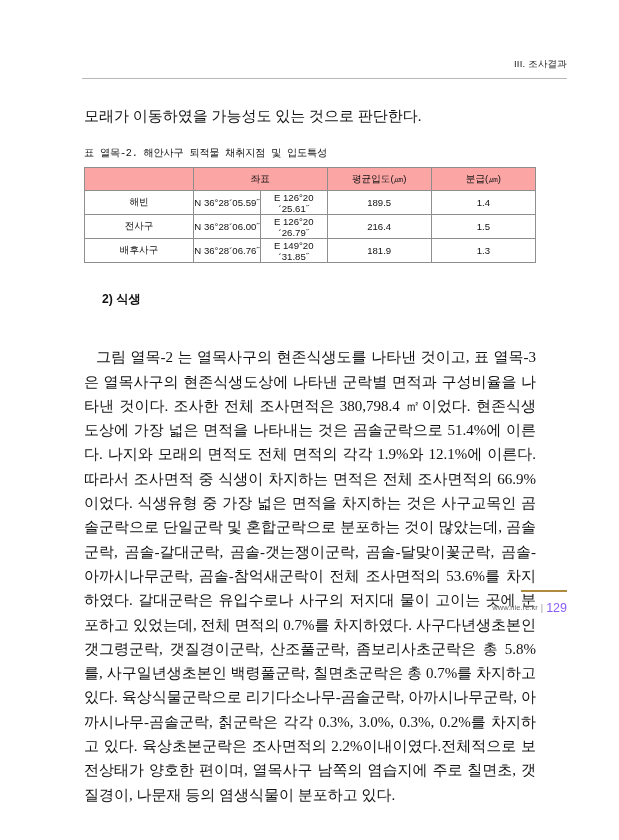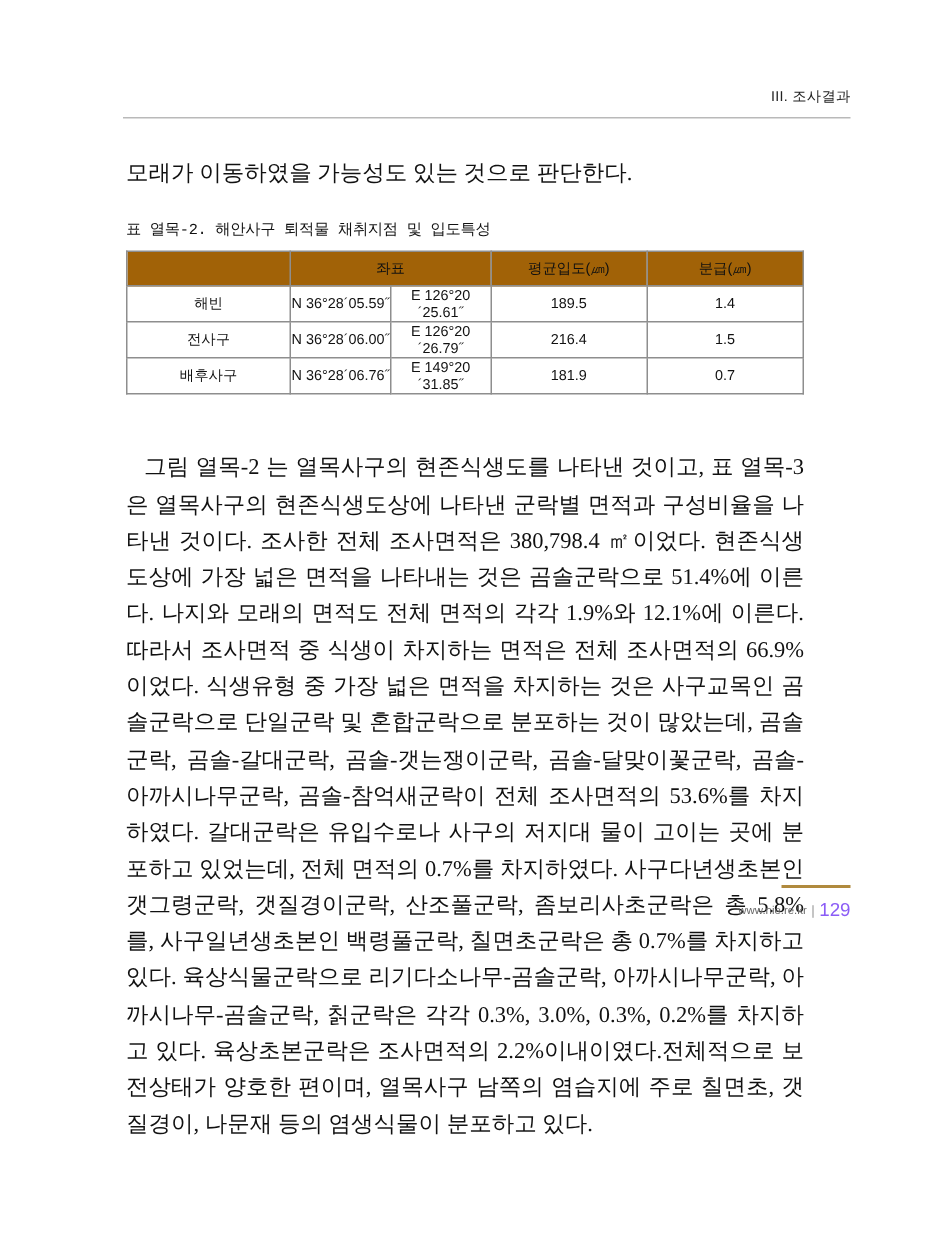--- a/index.html
+++ b/index.html
@@ -82,21 +82,21 @@
   table.data-table td {
     border: 1px solid #8e8e8e;
     text-align: center;
     vertical-align: middle;
     padding: 0;
     height: 23px;
     color: #111;
     font-weight: normal;
   }
   table.data-table thead th {
-    background: #a16207;
+    background: #fca5a5;
     font-weight: normal;
     height: 22px;
   }
   table.data-table thead tr.top th {
     border-bottom: 1px solid #8e8e8e;
   }
   .col-label { width: 88px; }
   .col-coord { width: 108px; }
   .col-val   { width: 84px; }
   .blank-cell {
@@ -202,25 +202,26 @@
           <td>N 36°28´06.00˝</td>
           <td>E 126°20´26.79˝</td>
           <td>216.4</td>
           <td>1.5</td>
         </tr>
         <tr>
           <td>배후사구</td>
           <td>N 36°28´06.76˝</td>
           <td>E 149°20´31.85˝</td>
           <td>181.9</td>
-          <td>0.7</td>
+          <td>1.3</td>
         </tr>
       </tbody>
     </table>
 
+    <div class="h-section">2) 식생</div>
 
     <div class="body-block">
       <p class="para">그림 열목-2 는 열목사구의 현존식생도를 나타낸 것이고, 표 열목-3 은 열목사구의 현존식생도상에 나타낸 군락별 면적과 구성비율을 나타낸 것이다. 조사한 전체 조사면적은 380,798.4 ㎡이었다. 현존식생도상에 가장 넓은 면적을 나타내는 것은 곰솔군락으로 51.4%에 이른다. 나지와 모래의 면적도 전체 면적의 각각 1.9%와 12.1%에 이른다. 따라서 조사면적 중 식생이 차지하는 면적은 전체 조사면적의 66.9%이었다. 식생유형 중 가장 넓은 면적을 차지하는 것은 사구교목인 곰솔군락으로 단일군락 및 혼합군락으로 분포하는 것이 많았는데, 곰솔군락, 곰솔-갈대군락, 곰솔-갯는쟁이군락, 곰솔-달맞이꽃군락, 곰솔-아까시나무군락, 곰솔-참억새군락이 전체 조사면적의 53.6%를 차지하였다. 갈대군락은 유입수로나 사구의 저지대 물이 고이는 곳에 분포하고 있었는데, 전체 면적의 0.7%를 차지하였다. 사구다년생초본인 갯그령군락, 갯질경이군락, 산조풀군락, 좀보리사초군락은 총 5.8%를, 사구일년생초본인 백령풀군락, 칠면초군락은 총 0.7%를 차지하고 있다. 육상식물군락으로 리기다소나무-곰솔군락, 아까시나무군락, 아까시나무-곰솔군락, 칡군락은 각각 0.3%, 3.0%, 0.3%, 0.2%를 차지하고 있다. 육상초본군락은 조사면적의 2.2%이내이였다.전체적으로 보전상태가 양호한 편이며, 열목사구 남쪽의 염습지에 주로 칠면초, 갯질경이, 나문재 등의 염생식물이 분포하고 있다.</p>
     </div>
 
   </div>
 
   <div class="footer-rule"></div>
   <div class="footer">
     <span class="url">www.nie.re.kr</span><span class="sep">|</span><span class="pageno">129</span>

